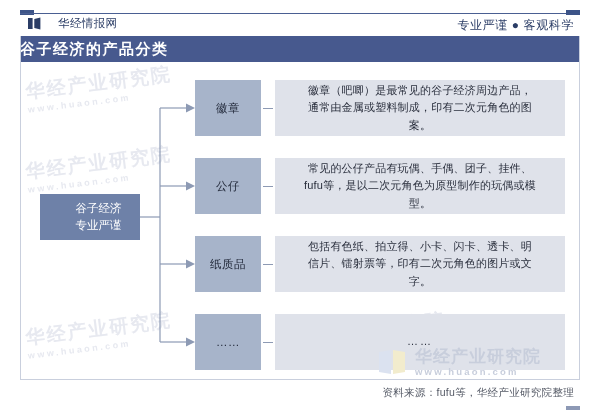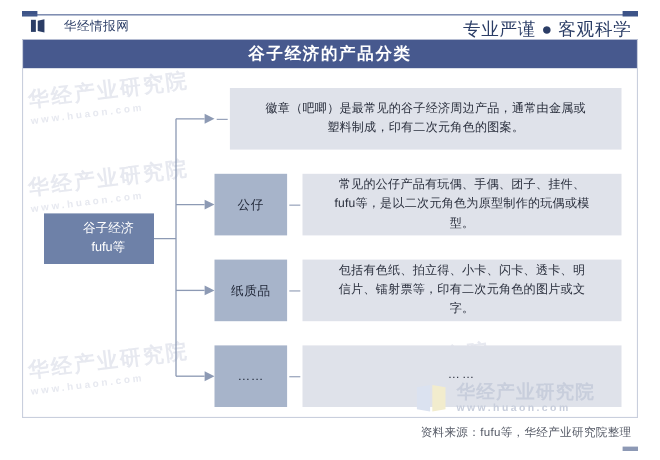--- a/index.html
+++ b/index.html
@@ -66,37 +66,37 @@
   .brand-name {
     font-size: 11.5px;
     color: #2b3d66;
     letter-spacing: 0.4px;
     white-space: nowrap;
   }
   .tagline {
     position: absolute;
     right: 6px;
     top: 1px;
-    font-size: 16px;
+    font-size: 12px;
     color: #2b3d66;
     letter-spacing: 0.6px;
     white-space: nowrap;
   }
 
   
   .title-bar {
     position: absolute;
     left: 20px;
     top: 36px;
     width: 560px;
     height: 26px;
     background: #47598e;
     display: flex;
     align-items: center;
-    justify-content: center;
+    justify-content: flex-start;
   }
   .title-text {
     font-size: 15px;
     font-weight: bold;
     color: #ffffff;
     letter-spacing: 1.5px;
     white-space: nowrap;
   }
 
   
@@ -330,24 +330,27 @@
       <g fill="#8d9ab4">
         <polygon points="166,41.5 175,46 166,50.5"></polygon>
         <polygon points="166,119.5 175,124 166,128.5"></polygon>
         <polygon points="166,197.5 175,202 166,206.5"></polygon>
         <polygon points="166,275.5 175,280 166,284.5"></polygon>
       </g>
     </svg>
 
     <div class="root-node">
       <span>谷子经济</span>
-      <span>fufu等</span>
+      <span>专业严谨</span>
     </div>
 
     <div class="row r0">
+      <div class="cat-box">
+        <span class="cat-label">徽章</span>
+      </div>
       <div class="cat-link"></div>
       <div class="desc-box">
         <span class="desc-text">徽章（吧唧）是最常见的谷子经济周边产品，通常由金属或塑料制成，印有二次元角色的图案。</span>
       </div>
     </div>
 
     <div class="row r1">
       <div class="cat-box">
         <span class="cat-label">公仔</span>
       </div>

